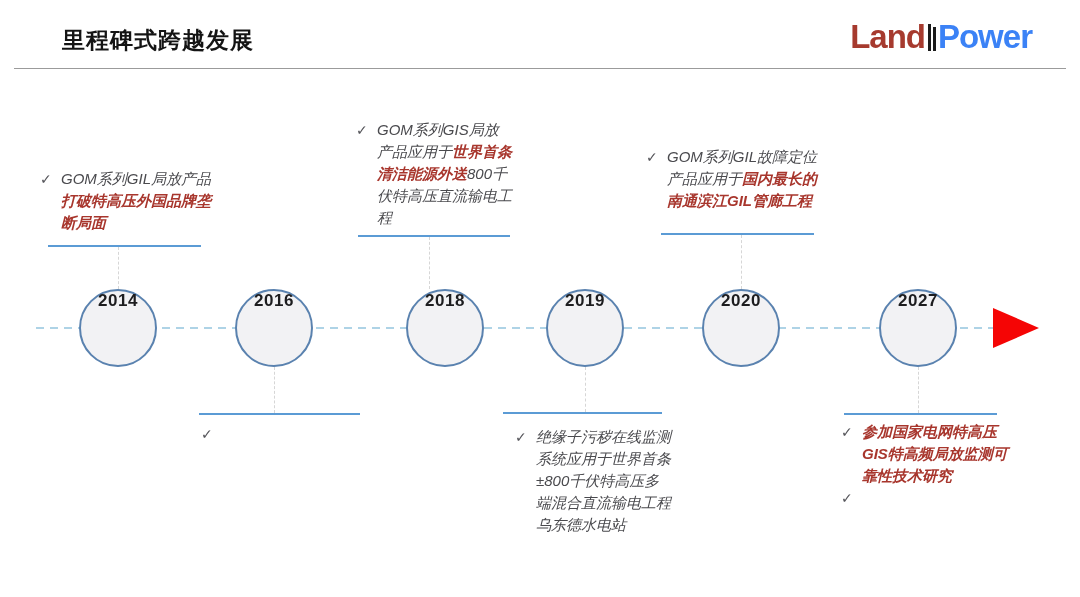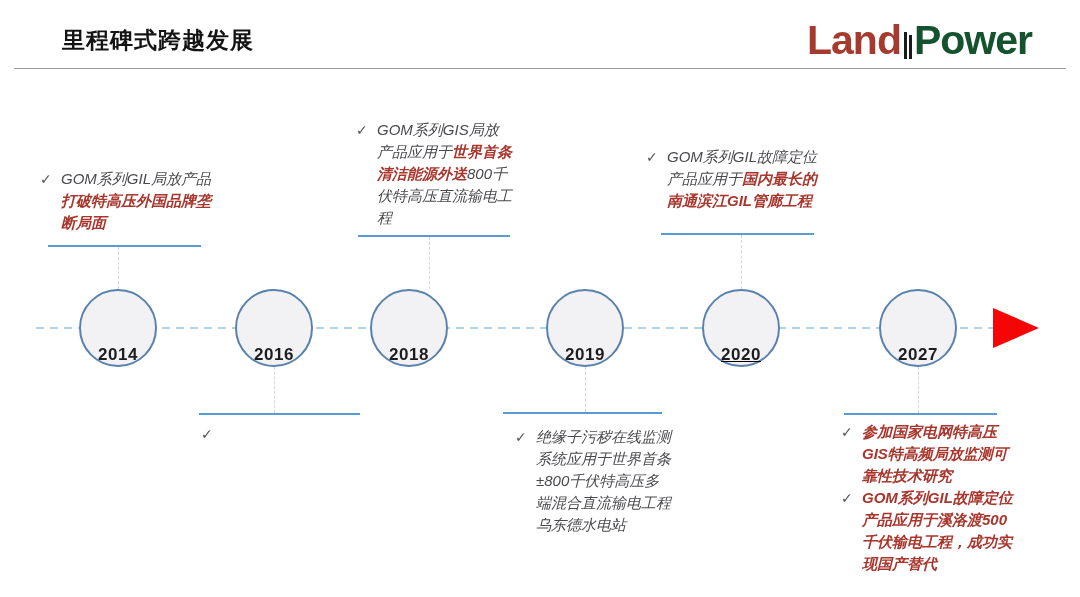--- a/index.html
+++ b/index.html
@@ -25,42 +25,42 @@
   .title{
     position:absolute;left:62px;top:25px;
     font-size:23px;font-weight:800;color:#141414;letter-spacing:1px;
   }
   .divider{
     position:absolute;left:14px;top:68px;width:1052px;height:1px;background:#9b9b9b;
   }
   .logo{
     position:absolute;top:20px;right:48px;
     display:flex;align-items:flex-end;
-    font-size:41px;font-weight:800;letter-spacing:-1px;line-height:1;
+    font-size:33px;font-weight:800;letter-spacing:-1px;line-height:1;
   }
   .logo .land{color:#a63a2e;}
-  .logo .power{color:#14532d;}
+  .logo .power{color:#3b82f6;}
   .logo .bars{display:flex;gap:2px;margin:0 2px 2px 3px;align-items:flex-end;}
   .logo .bar{width:3px;height:24px;background:#1b1b1b;}
   .logo .bar.tall{height:27px;}
 
   
   .axis{
     position:absolute;left:36px;top:327px;width:957px;height:2px;
     background:repeating-linear-gradient(90deg,var(--dash-blue) 0 8px,transparent 8px 14px);
   }
   .arrow{
     position:absolute;left:993px;top:308px;width:0;height:0;
     border-top:20px solid transparent;border-bottom:20px solid transparent;
     border-left:46px solid var(--arrow-red);
   }
   .circle{
     position:absolute;top:289px;width:78px;height:78px;border-radius:50%;
     background:var(--circle-fill);border:2px solid var(--circle-border);
-    display:flex;align-items:flex-end;justify-content:center;z-index:2;
+    display:flex;align-items:flex-start;justify-content:center;z-index:2;
   }
   .year{font-size:17px;font-weight:700;color:#1d1d1f;letter-spacing:.5px;}
 
   .rule{position:absolute;height:2px;background:var(--rule-blue);}
   .vline{position:absolute;width:0;border-left:1px dashed #d6d6d6;}
 
   .notes{position:absolute;display:flex;flex-direction:column;}
   .note{display:flex;gap:7px;font-size:15px;line-height:22px;color:var(--gray-text);}
   .check{flex:0 0 14px;font-size:14px;font-weight:700;color:#55555a;line-height:22px;}
   .note-text{flex:1;font-style:italic;}
@@ -106,21 +106,21 @@
         </div>
         <div class="vline" style="left: 273.5px; top: 367px; height: 46px;"></div>
         <div class="rule" style="left: 199px; top: 413px; width: 161px;"></div>
         <div class="notes" style="left: 201px; top: 423px; width: 170px;">
           <div class="note">
             <span class="check">✓</span>
           </div>
         </div>
       </div>
       <div>
-        <div class="circle" style="left: 370px;">
+        <div class="circle" style="left: 406px;">
           <span class="year">2018</span>
         </div>
         <div class="vline" style="left: 428.5px; top: 237px; height: 52px;"></div>
         <div class="rule" style="left: 358px; top: 235px; width: 152px;"></div>
         <div class="notes" style="left: 356px; top: 119px; width: 156px;">
           <div class="note">
             <span class="check">✓</span>
             <span class="note-text"><span>GOM系列GIS局放产品应用于</span><span class="em">世界首条清洁能源外送</span><span>800千伏特高压直流输电工程</span></span>
           </div>
         </div>
@@ -132,21 +132,21 @@
         <div class="vline" style="left: 584.5px; top: 367px; height: 45px;"></div>
         <div class="rule" style="left: 503px; top: 412px; width: 159px;"></div>
         <div class="notes" style="left: 515px; top: 426px; width: 156px;">
           <div class="note">
             <span class="check">✓</span>
             <span class="note-text"><span>绝缘子污秽在线监测系统应用于世界首条±800千伏特高压多端混合直流输电工程乌东德水电站</span></span>
           </div>
         </div>
       </div>
       <div>
-        <div class="circle" style="left: 702px; text-decoration: underline;">
+        <div class="circle" style="left: 702px;">
           <span class="year">2020</span>
         </div>
         <div class="vline" style="left: 740.5px; top: 235px; height: 54px;"></div>
         <div class="rule" style="left: 661px; top: 233px; width: 153px;"></div>
         <div class="notes" style="left: 646px; top: 146px; width: 176px;">
           <div class="note">
             <span class="check">✓</span>
             <span class="note-text"><span>GOM系列GIL故障定位产品应用于</span><span class="em">国内最长的南通滨江GIL管廊工程</span></span>
           </div>
         </div>
@@ -157,19 +157,18 @@
         </div>
         <div class="vline" style="left: 917.5px; top: 367px; height: 46px;"></div>
         <div class="rule" style="left: 844px; top: 413px; width: 153px;"></div>
         <div class="notes" style="left: 841px; top: 421px; width: 180px;">
           <div class="note">
             <span class="check">✓</span>
             <span class="note-text"><span class="em">参加国家电网特高压GIS特高频局放监测可靠性技术研究</span></span>
           </div>
           <div class="note">
             <span class="check">✓</span>
-            <span class="note-text"><span class="em">GOM系列GIL故障定位产品应用于溪洛渡500千伏输电工程，成功实现国产替代</span></span>
           </div>
         </div>
       </div>
     </div>
 
 </div>
 
 </body></html>

